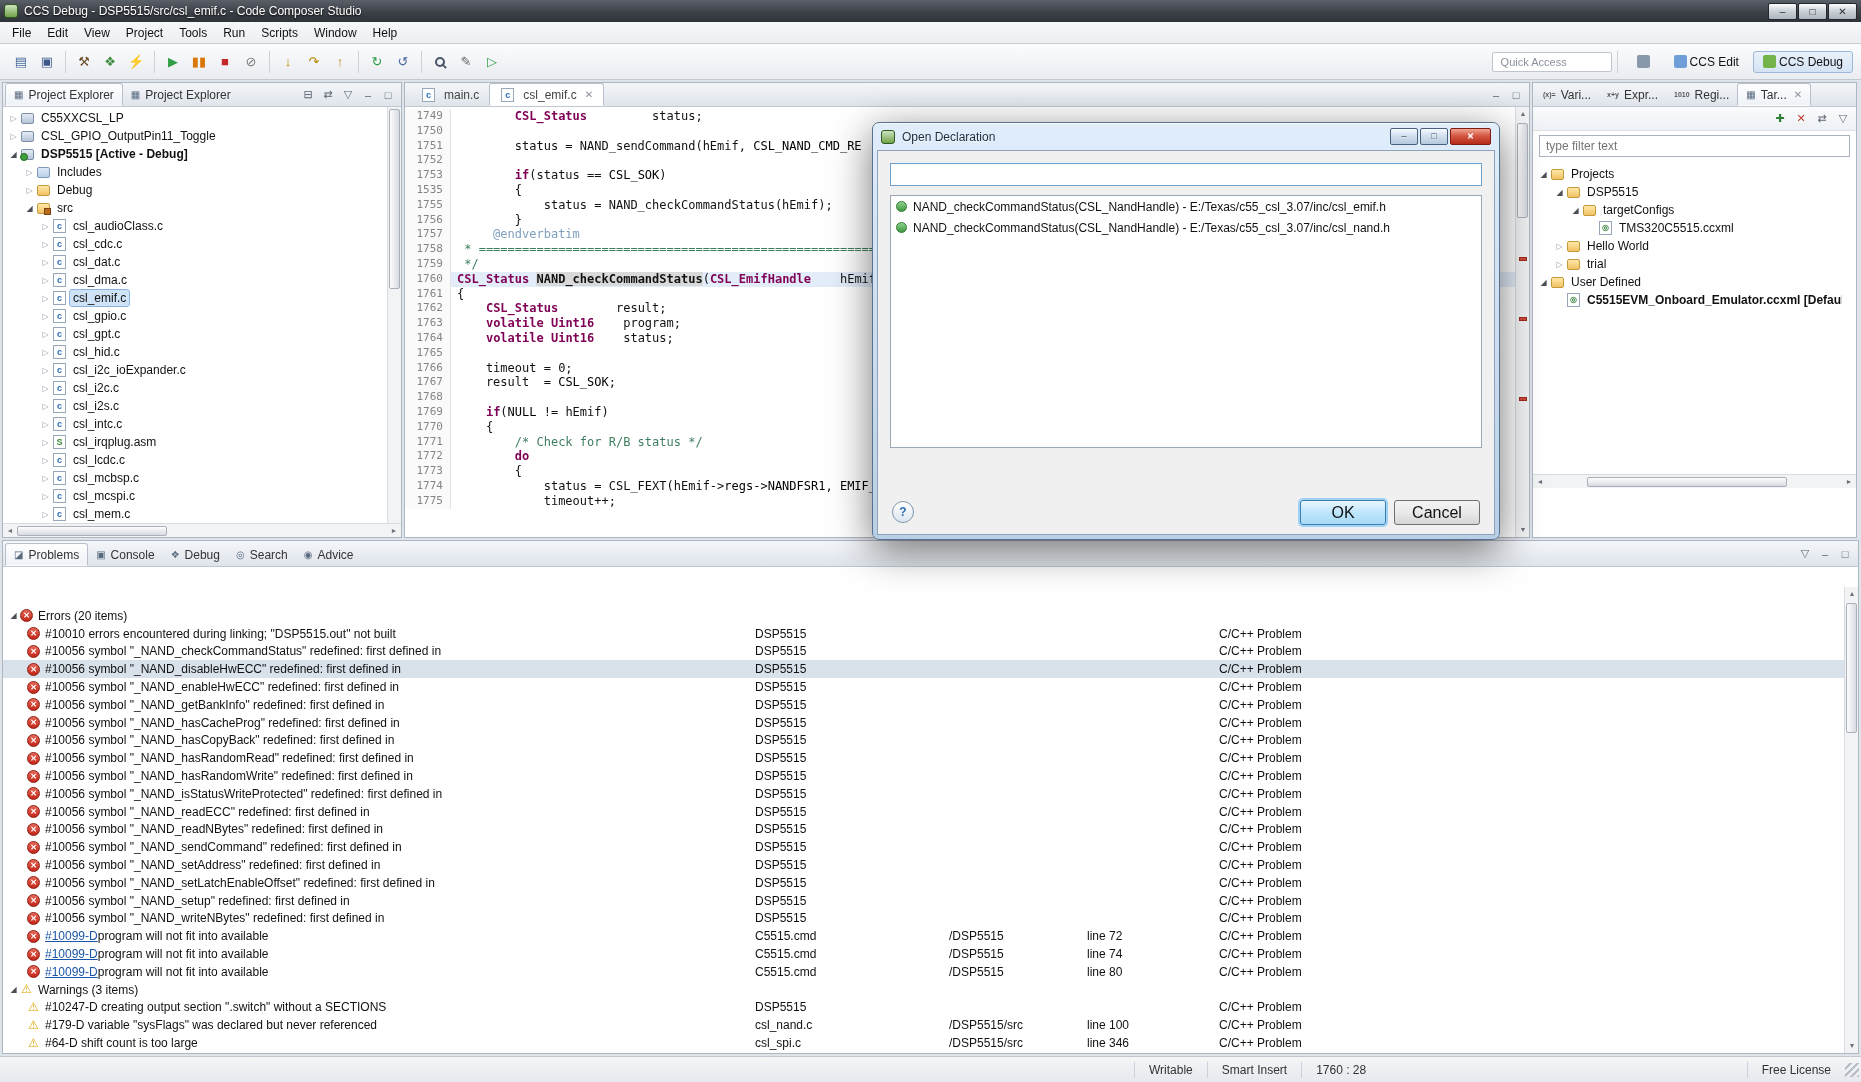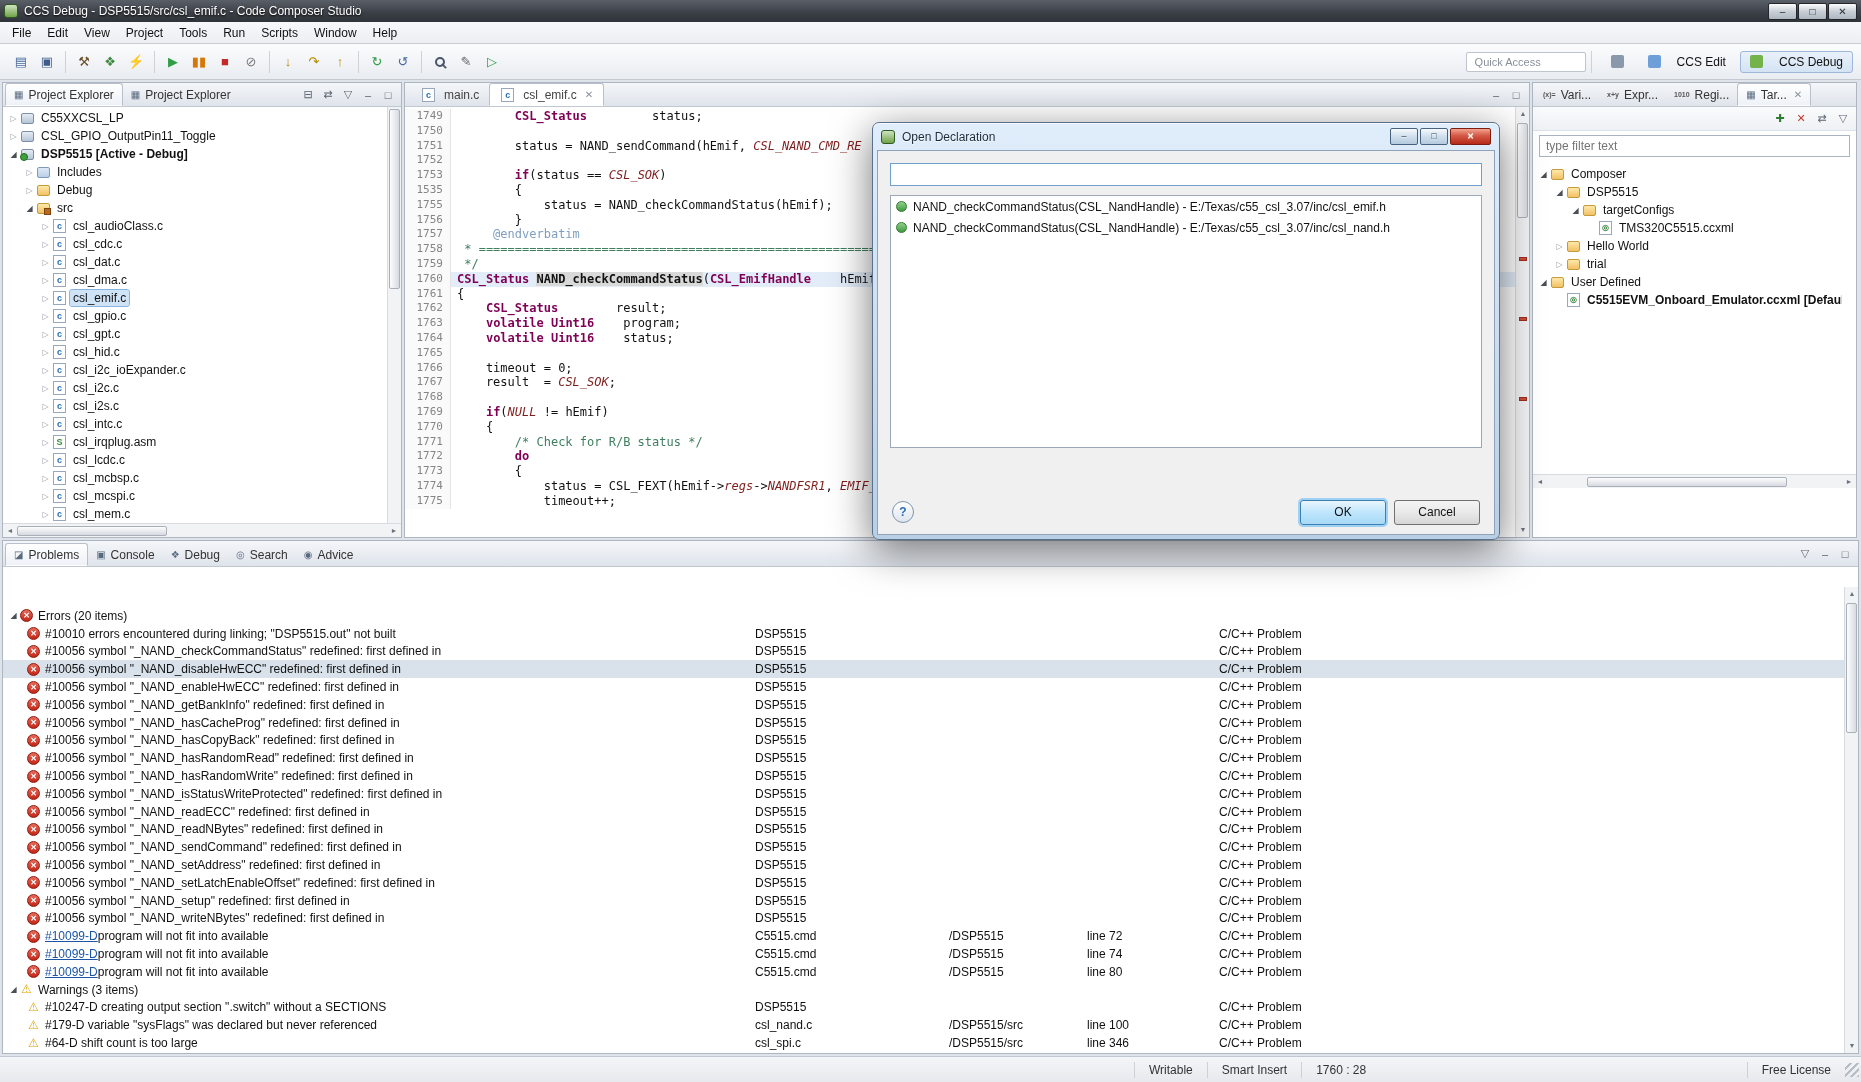--- a/index.html
+++ b/index.html
@@ -19,21 +19,21 @@
 
 
 #toolbar{position:absolute;left:0;top:44px;right:0;height:36px;background:linear-gradient(#fbfcfd,#e9ecf1);border-bottom:1px solid #c3c8d1;display:flex;align-items:center;padding:0 8px}
 #tb-icons{display:flex;align-items:center}
 .tbtn{width:26px;height:24px;display:flex;align-items:center;justify-content:center;border-radius:3px;font-size:13px;color:#4a5668}
 .tsep{width:1px;height:22px;background:#cdd2d9;margin:0 5px}
 .mag{width:10px;height:10px;border:2px solid #4a5668;border-radius:50%;position:relative}
 .mag::after{content:"";position:absolute;width:6px;height:2px;background:#4a5668;right:-4px;bottom:-2px;transform:rotate(45deg)}
 #tb-right{margin-left:auto;display:flex;align-items:center}
 .quick-access{width:120px;height:20px;border:1px solid #bec5cf;border-radius:2px;background:#fff;color:#8a909a;padding:3px 8px;font-size:11px}
-.persp{display:flex;align-items:center;gap:16px;padding:3px 9px;margin-left:4px;border:1px solid transparent;border-radius:3px;white-space:nowrap}
+.persp{display:flex;align-items:center;gap:3px;padding:3px 9px;margin-left:4px;border:1px solid transparent;border-radius:3px;white-space:nowrap}
 .persp.active{background:linear-gradient(#e9f1fa,#d4e3f4);border-color:#9db8d8}
 .persp-icon{width:13px;height:13px;border-radius:2px;flex:none}
 
 
 .panel{position:absolute;background:#fff;border:1px solid #aeb6c2}
 #explorer{left:2px;top:82px;width:400px;height:456px}
 #editor{left:404px;top:82px;width:1126px;height:456px}
 #rightpanel{left:1532px;top:82px;width:325px;height:456px}
 #problems{left:2px;top:540px;width:1857px;height:514px}
 .view-header{height:24px;background:linear-gradient(#f4f6f9,#dfe4eb);border-bottom:1px solid #c2c8d2;display:flex;align-items:flex-end;padding-left:2px}
@@ -79,21 +79,21 @@
 .etab.active{background:#fff;border:1px solid #b9c0cc;border-bottom-color:#fff;border-radius:3px 3px 0 0}
 .etab .x{color:#8a9099;font-size:10px;margin-left:3px}
 #code{position:absolute;left:0;top:24px;right:14px;bottom:0;overflow:hidden;font-family:"DejaVu Sans Mono","Liberation Mono",monospace;font-size:12px;background:#fff;padding-top:2px}
 .cl{height:14.8px;line-height:14.8px;white-space:pre;display:flex}
 .cl .ln{width:46px;flex:none;text-align:right;padding-right:7px;color:#858585;background:#fafafa;border-right:1px solid #e4e4e4;font-size:11px}
 .cl .ct{padding-left:6px;flex:1}
 .cl.cur .ct{background:#e3edf9}
 span.k{color:#7f0055;font-weight:bold}
 span.c{color:#3f7f5f}
 span.d{color:#7f9fbf}
-span.b{color:#7f1d1d;font-style:italic}
+span.b{color:#000000;}
 span.o{background:#d9d9d9;font-weight:bold}
 #ed-vscroll{top:24px;bottom:0;right:0}
 
 
 #rp-tools{position:absolute;left:0;right:0;top:24px;height:24px;display:flex;align-items:center;justify-content:flex-end;gap:3px;padding-right:4px;background:linear-gradient(#fafbfc,#eef1f5);border-bottom:1px solid #dde1e7}
 #rp-filter{position:absolute;left:6px;right:6px;top:52px;height:22px;border:1px solid #aab4c0;background:#fff;color:#8a909a;padding:0 6px;font:12px "Liberation Sans",sans-serif}
 #rp-hscroll{left:0;right:0;top:391px}
 #rp-msg{position:absolute;left:8px;right:8px;top:418px;line-height:15px;color:#222}
 .linktext{color:#1b56a8;text-decoration:underline}
 
@@ -130,21 +130,21 @@
 .dbtn.close{width:41px;background:linear-gradient(#f2a490,#d45844 45%,#b52a18);color:#fff;border-color:#7e1c10}
 .dlg-body{position:absolute;left:4px;right:4px;top:27px;bottom:4px;background:#f0f0f0;border:1px solid #8ea3ba;padding:12px 12px 0}
 .dlg-label{margin-bottom:8px}
 .dlg-input{width:100%;height:23px;border:1px solid #70a0d0;background:#fff;margin-bottom:9px;padding:0 5px;font:12px "Liberation Sans",sans-serif}
 #dlg-list{height:253px;border:1px solid #9aa8b8;background:#fff;overflow:hidden}
 .dlg-item{height:21px;display:flex;align-items:center;gap:6px;padding:0 5px}
 .fn-icon{width:11px;height:11px;border-radius:50%;background:linear-gradient(#8fd08f,#3f9a3f);border:1px solid #2f7a2f;flex:none}
 .dlg-footer{position:absolute;left:0;right:0;bottom:0;height:44px;display:flex;align-items:center;padding:0 14px}
 .help-btn{width:22px;height:22px;border-radius:50%;border:1px solid #8096ad;background:linear-gradient(#ffffff,#dde5ee);color:#2a6db5;font-weight:bold;text-align:center;line-height:20px}
 .btnrow{margin-left:auto;display:flex;gap:8px}
-.btn{min-width:86px;height:25px;border:1px solid #707070;border-radius:3px;background:linear-gradient(#f4f4f4,#e9e9e9 50%,#d6d6d6);font-size:12px;text-align:center;line-height:23px}
+.btn{min-width:86px;height:25px;border:1px solid #707070;border-radius:3px;background:linear-gradient(#f4f4f4,#e9e9e9 50%,#d6d6d6);font-size:16px;text-align:center;line-height:23px}
 .btn.default{border-color:#3c7fb1;box-shadow:0 0 0 2px #9fd1f5;background:linear-gradient(#eaf6fd,#bee6fd 50%,#a7d9f5)}
 </style>
 </head>
 <body>
 
 <div id="titlebar">
   <span class="app-icon"></span>
   <span class="title-text">CCS Debug - DSP5515/src/csl_emif.c - Code Composer Studio</span>
   <span class="win-btns" id="win-btns">
       <span class="winbtn">–</span>
@@ -473,21 +473,21 @@
       <span class="vt-icon" style="color: rgb(46, 125, 50);">✚</span>
       <span class="vt-icon" style="color: rgb(192, 57, 43);">✕</span>
       <span class="vt-icon" style="color: rgb(91, 100, 112);">⇄</span>
       <span class="vt-icon" style="color: rgb(91, 100, 112);">▽</span>
     </div>
   <input id="rp-filter" placeholder="type filter text" style="">
   <div class="tree" id="rp-tree">
       <div class="trow" style="padding-left: 4px;">
         <span class="tw e">◢</span>
         <span class="ficon icon-folder"></span>
-        <span class="lbl">Composer</span>
+        <span class="lbl">Projects</span>
       </div>
       <div class="trow" style="padding-left: 20px;">
         <span class="tw e">◢</span>
         <span class="ficon icon-folder"></span>
         <span class="lbl">DSP5515</span>
       </div>
       <div class="trow" style="padding-left: 36px;">
         <span class="tw e">◢</span>
         <span class="ficon icon-folder"></span>
         <span class="lbl">targetConfigs</span>

